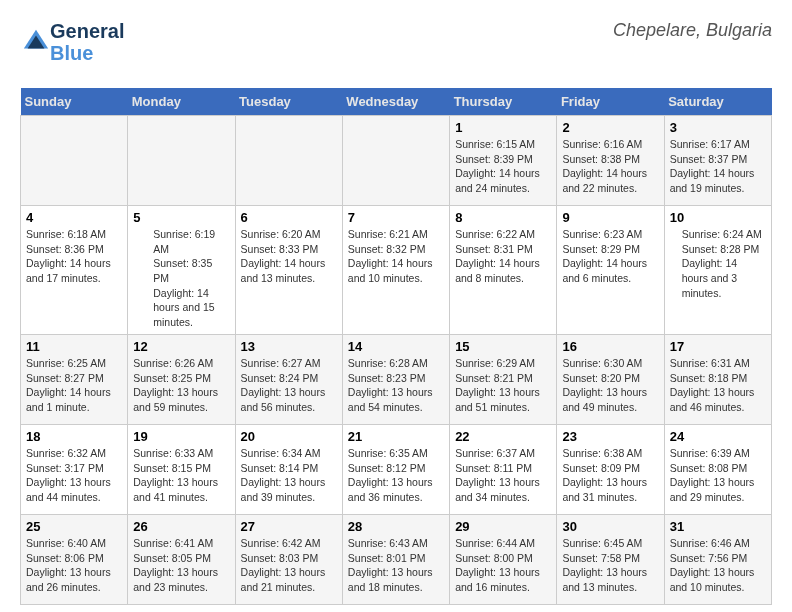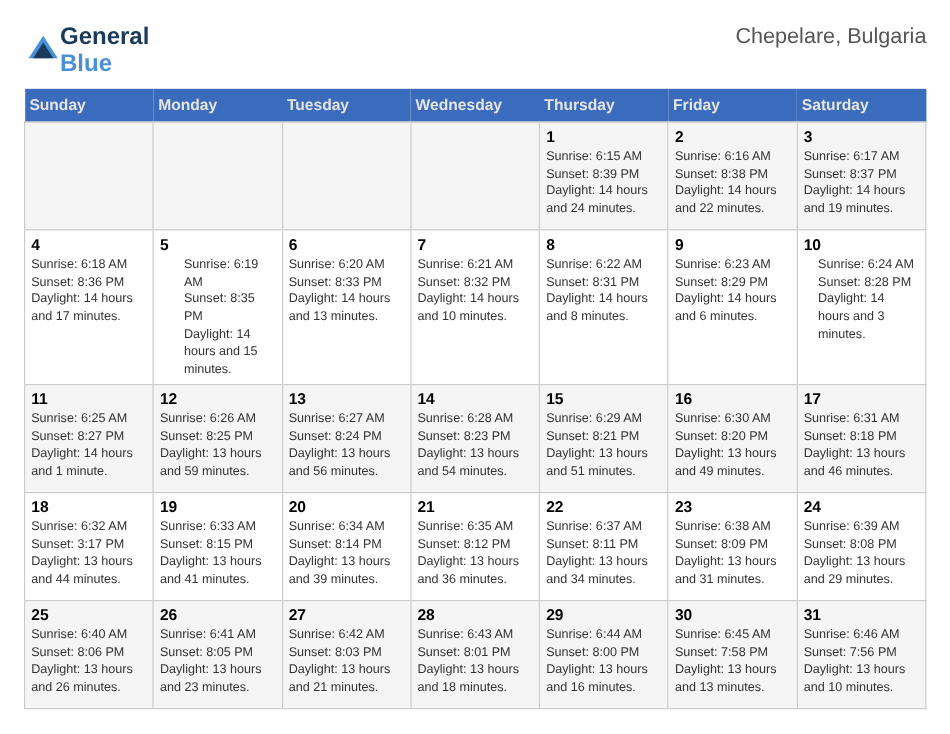--- a/index.html
+++ b/index.html
@@ -7,21 +7,21 @@
       font-family: Arial, sans-serif;
       background: #fff;
       width: 792px;
       min-height: 612px;
       padding: 20px;
     }
     .header {
       display: flex;
       justify-content: space-between;
       align-items: flex-start;
-      margin-bottom: 10px;
+      margin-bottom: 24px;
     }
     .logo {
       display: flex;
       align-items: center;
     }
     .logo-icon {
       width: 28px;
       height: 28px;
       margin-left: 2px;
     }
@@ -29,20 +29,21 @@
       text-align: right;
     }
     .main-title {
       font-size: 36px;
       color: #1a3a5c;
       font-weight: normal;
     }
     .subtitle {
       font-size: 18px;
       color: #555;
+      font-style: italic;
     }
     table {
       width: 100%;
       border-collapse: collapse;
       font-size: 11px;
     }
     thead tr th {
       background-color: #3a6bbd;
       color: #e5e5e5;
       padding: 6px 4px;

